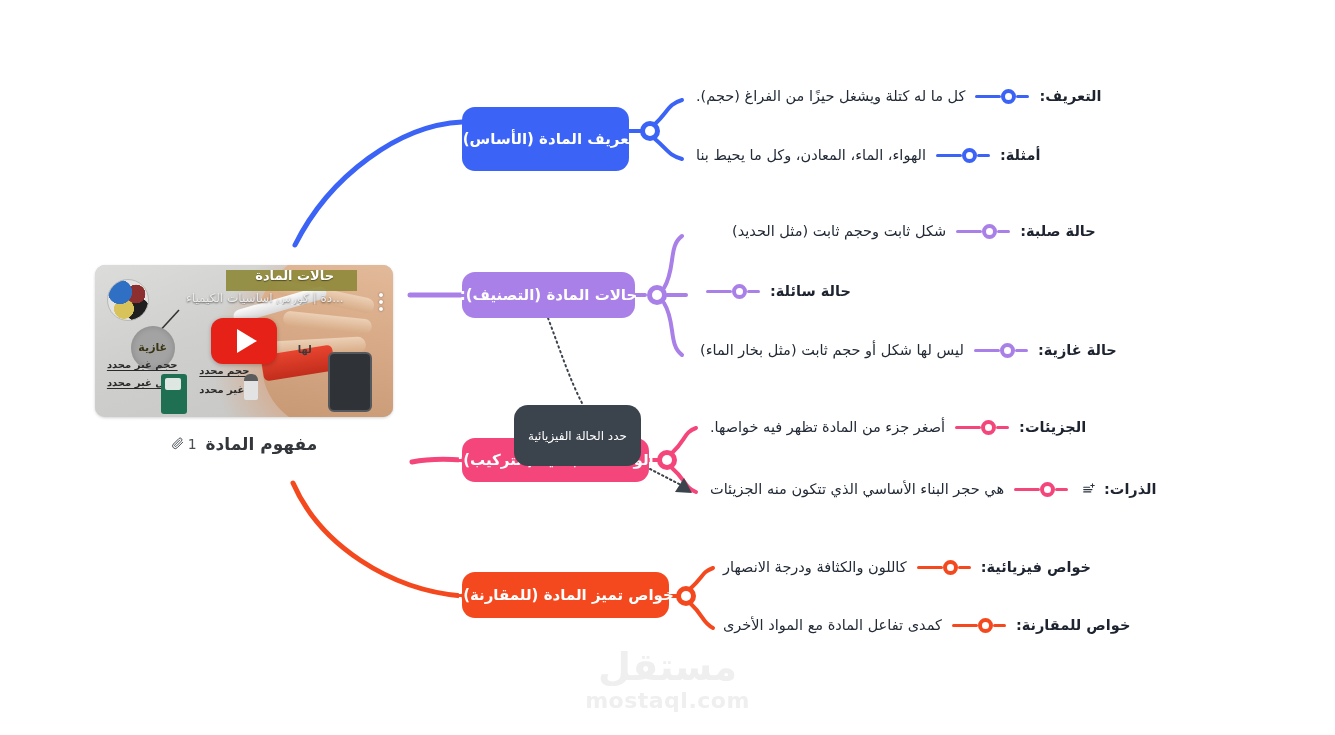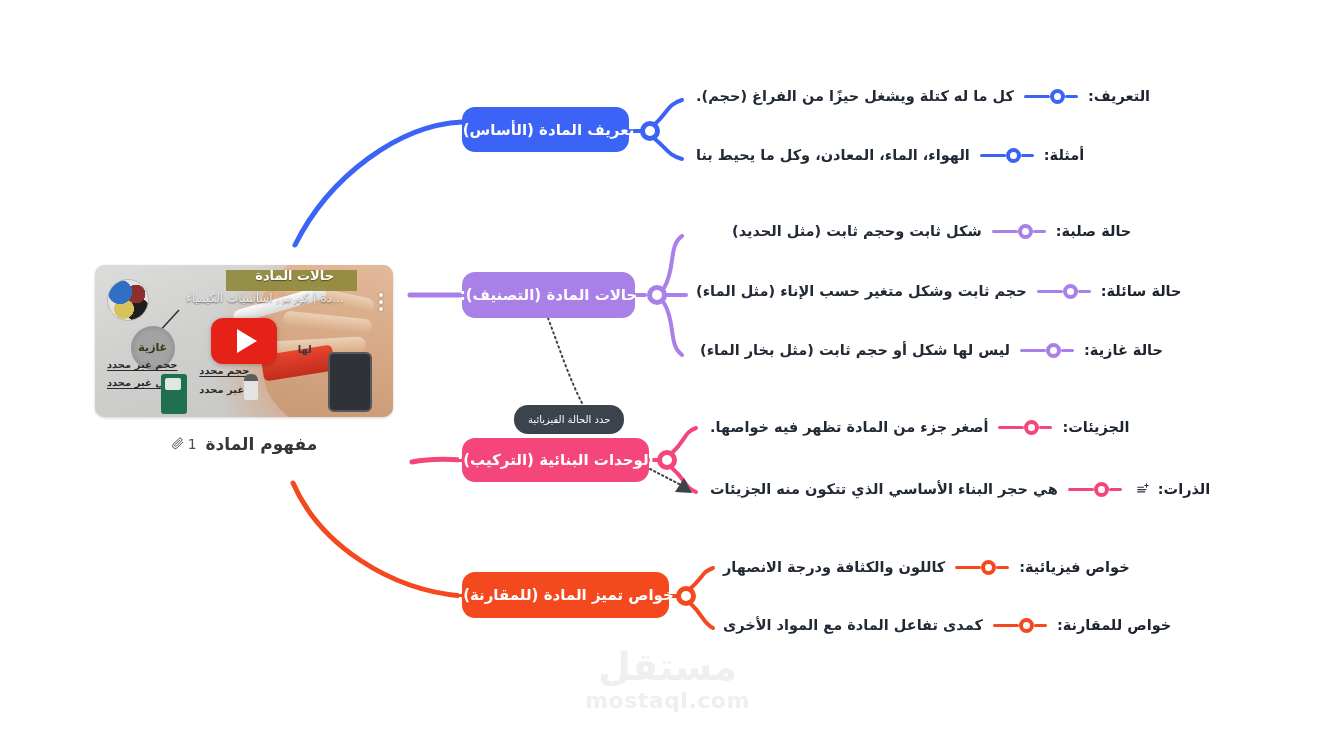--- a/index.html
+++ b/index.html
@@ -250,36 +250,36 @@
     font-weight: 600;
     border-radius: 13px;
     display: flex;
     align-items: center;
     justify-content: center;
     padding: 0 16px;
     white-space: nowrap;
     box-sizing: border-box;
     letter-spacing: .1px;
   }
-  .node-blue   { left: 462px; top: 107px; width: 167px; height: 45px; background: #3b63f5; }
+  .node-blue   { left: 462px; top: 107px; width: 167px; height: 64px; background: #3b63f5; }
   .node-purple { left: 462px; top: 272px; width: 173px; height: 46px; background: #a97fe8; }
   .node-pink   { left: 462px; top: 438px; width: 187px; height: 44px; background: #f4467b; }
   .node-orange { left: 462px; top: 572px; width: 207px; height: 46px; background: #f4491e; }
 
   
   .tooltip {
     position: absolute;
     left: 514px;
     top: 405px;
     height: 29px;
-    padding: 0 14px;
+    padding: 16px 14px;
     background: #3b434c;
     color: #ffffff;
     border-radius: 14px;
-    font-size: 10px;
+    font-size: 12px;
     direction: rtl;
     display: flex;
     align-items: center;
     white-space: nowrap;
     z-index: 6;
   }
 
   
   .leaf {
     position: absolute;
@@ -290,21 +290,21 @@
     gap: 0;
   }
   .leaf-title {
     font-size: 14.5px;
     font-weight: 700;
     color: #1d2430;
     direction: rtl;
   }
   .leaf-text {
     font-size: 14.5px;
-    font-weight: 700;
+    font-weight: 400;
     color: #222a36;
     direction: rtl;
   }
   .leaf-connector {
     display: inline-flex;
     align-items: center;
     margin: 0 10px;
   }
   .lc-line-short {
     width: 13px; height: 3px; border-radius: 2px;
@@ -486,21 +486,20 @@
     <span class="leaf-text">شكل ثابت وحجم ثابت (مثل الحديد)</span>
   </div>
 
   <div class="leaf c-purple" style="left:696px; top:283px;">
     <span class="leaf-title">حالة سائلة:</span>
     <span class="leaf-connector">
       <span class="lc-line-short"></span>
         <span class="lc-ring"></span>
         <span class="lc-line-long"></span>
     </span>
-    <span class="leaf-text">حجم ثابت وشكل متغير حسب الإناء (مثل الماء)</span>
   </div>
 
   <div class="leaf c-purple" style="left:700px; top:342px;">
     <span class="leaf-title">حالة غازية:</span>
     <span class="leaf-connector">
       <span class="lc-line-short"></span>
         <span class="lc-ring"></span>
         <span class="lc-line-long"></span>
     </span>
     <span class="leaf-text">ليس لها شكل أو حجم ثابت (مثل بخار الماء)</span>

